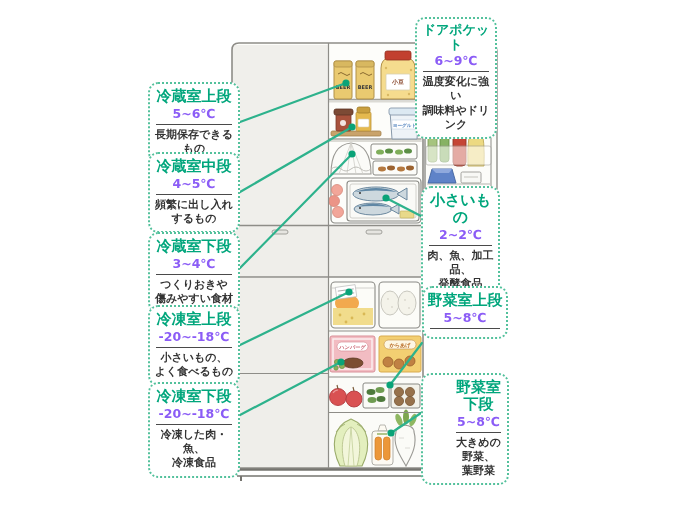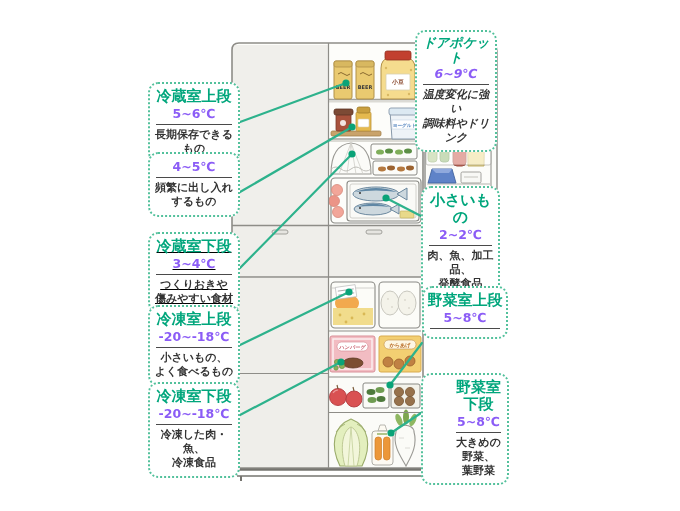--- a/index.html
+++ b/index.html
@@ -292,27 +292,28 @@
 </svg>
 
   <div class="callout" style="left:148px;top:82px;width:92px;">
     <div class="c-title">冷蔵室上段</div>
     <div class="c-temp">5~6℃</div>
     <div class="c-sep"></div>
     <div class="c-desc">長期保存できるもの</div>
   </div>
 
   <div class="callout" style="left:148px;top:152px;width:92px;">
+    <div class="c-title">冷蔵室中段</div>
     <div class="c-temp">4~5℃</div>
     <div class="c-sep"></div>
     <div class="c-desc">頻繁に出し入れ
 するもの</div>
   </div>
 
-  <div class="callout" style="left:148px;top:232px;width:92px;text-decoration:underline;">
+  <div class="callout" style="left:148px;top:232px;width:92px;">
     <div class="c-title">冷蔵室下段</div>
     <div class="c-temp">3~4℃</div>
     <div class="c-sep"></div>
     <div class="c-desc">つくりおきや
 傷みやすい食材</div>
   </div>
 
   <div class="callout" style="left:148px;top:305px;width:92px;">
     <div class="c-title">冷凍室上段</div>
     <div class="c-temp">-20~-18℃</div>
@@ -322,21 +323,21 @@
   </div>
 
   <div class="callout" style="left:148px;top:382px;width:92px;">
     <div class="c-title">冷凍室下段</div>
     <div class="c-temp">-20~-18℃</div>
     <div class="c-sep"></div>
     <div class="c-desc">冷凍した肉・魚、
 冷凍食品</div>
   </div>
 
-  <div class="callout" style="left:415px;top:30px;width:82px;font-style:italic;">
+  <div class="callout" style="left:415px;top:17px;width:82px;">
     <div class="c-title sz13">ドアポケット</div>
     <div class="c-temp">6~9℃</div>
     <div class="c-sep"></div>
     <div class="c-desc">温度変化に強い
 調味料やドリンク</div>
   </div>
 
   <div class="callout" style="left:421px;top:186px;width:79px;">
     <div class="c-title sz15">小さいもの</div>
     <div class="c-temp">2~2℃</div>

